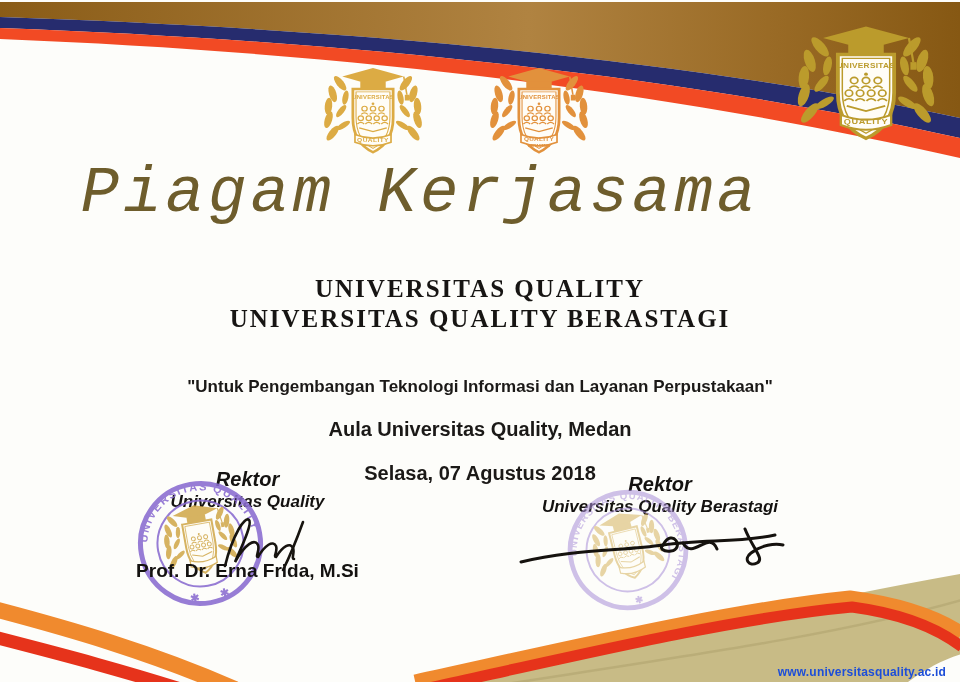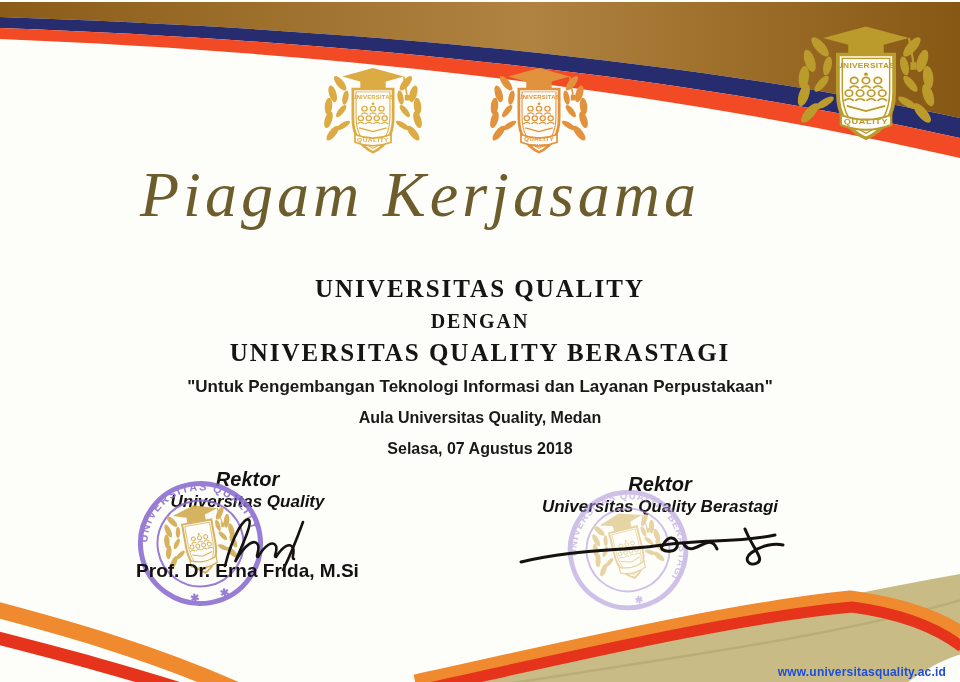--- a/index.html
+++ b/index.html
@@ -13,32 +13,32 @@
   .deco-top{top:0;left:0;}
   .deco-bottom{bottom:0;left:0;}
   
   .emblem text{font-family:"Liberation Sans",sans-serif;font-weight:bold;fill:currentColor;}
   .emblem-center-left{left:320px;top:66px;color:#dcab44;}
   .emblem-center-right{left:486px;top:66px;color:#e2913c;}
   .emblem-top-right{left:792px;top:24px;color:#bb9b2c;}
   
   .title{
     top:158px;left:0;width:840px;text-align:center;
-    font-family:Liberation Serif, serif;font-style:italic;font-weight:400;
+    font-family:Liberation Mono, monospace;font-style:italic;font-weight:400;
     font-size:64px;letter-spacing:4px;color:#6e5d2c;
   }
   
   .parties{top:274px;left:0;width:960px;text-align:center;color:#171513;
     font-family:"Liberation Serif",serif;font-weight:bold;}
   .party-line{font-size:25px;letter-spacing:2px;line-height:1.2;}
   .party-conj{font-size:20px;letter-spacing:2px;line-height:1.2;margin:5px 0;}
   
   .event{top:377px;left:0;width:960px;text-align:center;color:#1b1917;font-weight:bold;}
   .event-purpose{font-size:17px;line-height:1.2;}
-  .event-venue,.event-date{font-size:16px;margin-top:11px;line-height:1.2;}
+  .event-venue,.event-date{font-size:20px;margin-top:20px;line-height:1.2;}
   
   .sig{position:absolute;text-align:center;color:#141210;}
   .sig-left{left:100px;top:468px;width:295px;}
   .sig-right{left:505px;top:473px;width:310px;}
   .sig-role{font-size:20px;font-weight:bold;font-style:italic;}
   .sig-inst{font-size:17px;font-weight:bold;font-style:italic;margin-top:1px;}
   .sig-name{position:absolute;left:0;right:0;font-size:19px;font-weight:bold;}
   .sig-left .sig-name{top:92px;text-align:center;}
   .sig-right .sig-name{top:94px;}
   .stamp{position:absolute;}
@@ -140,21 +140,20 @@
   <svg class="abs emblem emblem-top-right" width="148" height="122" viewBox="0 0 100 96" preserveAspectRatio="none">
     <use href="#emblem-art"></use>
     <text x="50" y="34.5" font-size="5.6" text-anchor="middle" letter-spacing=".2">UNIVERSITAS</text>
     <text x="50" y="79" font-size="6.2" text-anchor="middle" letter-spacing=".4">QUALITY</text>
   </svg>
 
   <div class="abs title">Piagam Kerjasama</div>
 
   <div class="abs parties">
     <div class="party-line">UNIVERSITAS QUALITY</div>
-    <div class="party-conj">DENGAN</div>
     <div class="party-line">UNIVERSITAS QUALITY BERASTAGI</div>
   </div>
 
   <div class="abs event">
     <div class="event-purpose">"Untuk Pengembangan Teknologi Informasi dan Layanan Perpustakaan"</div>
     <div class="event-venue">Aula Universitas Quality, Medan</div>
     <div class="event-date">Selasa, 07 Agustus 2018</div>
   </div>
 
   <div class="sig sig-left">

